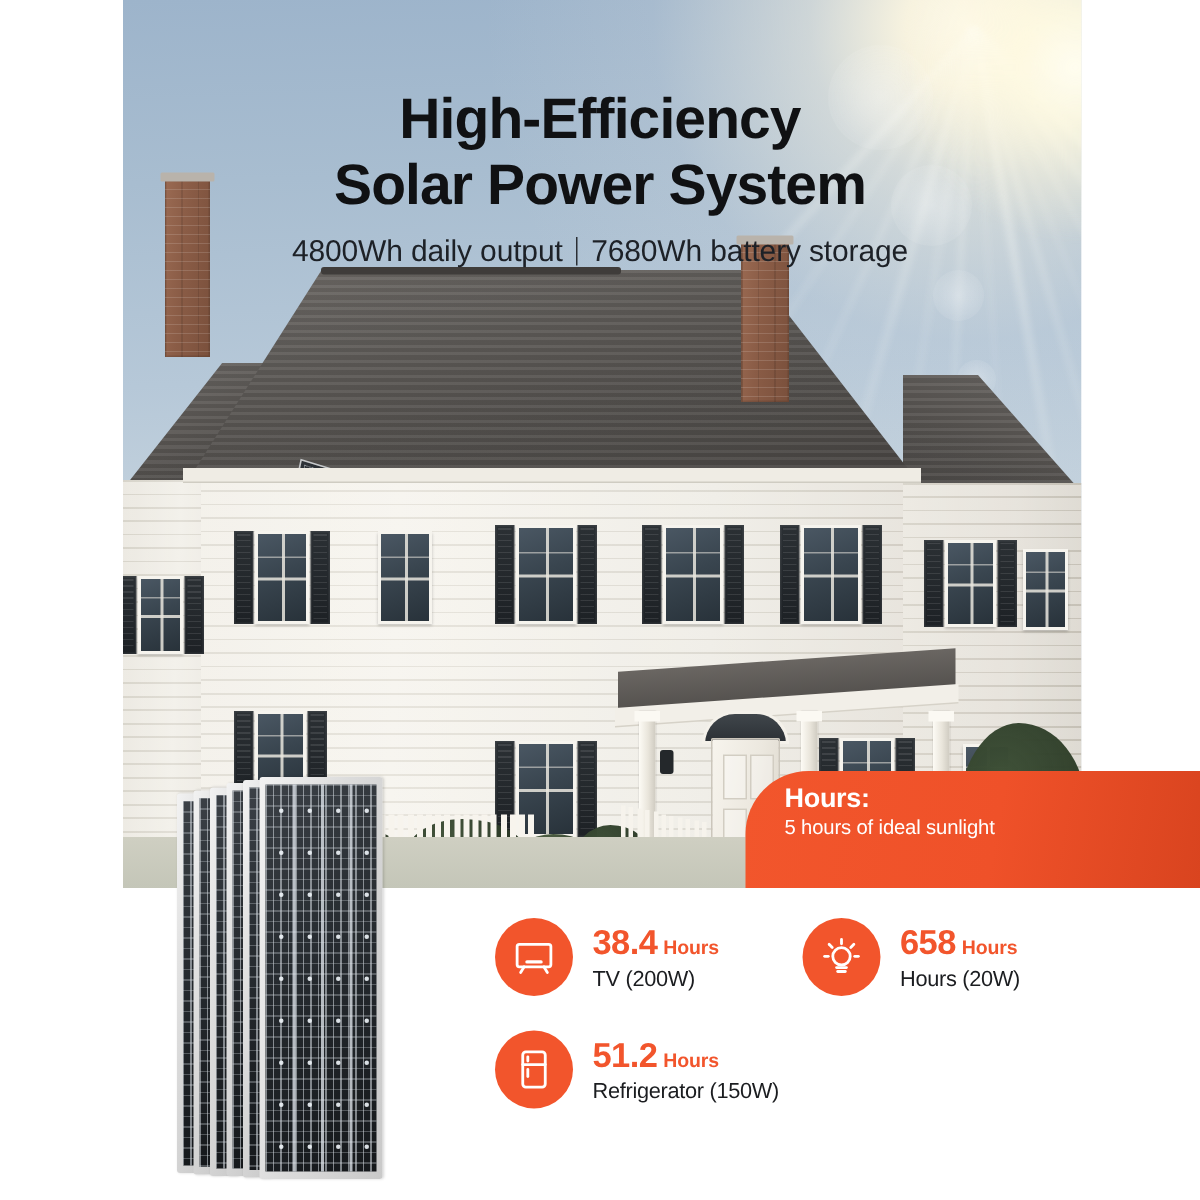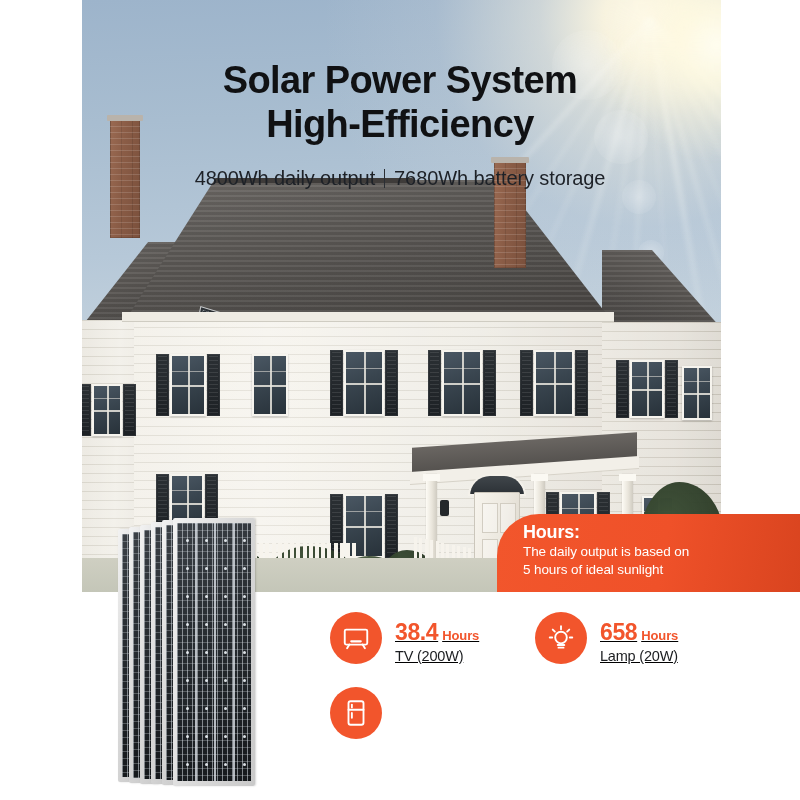--- a/index.html
+++ b/index.html
@@ -200,21 +200,21 @@
   
   .tree{position:absolute;left:6px;top:296px;width:86px;height:150px;}
   .branch{position:absolute;background:#6b6257;transform-origin:bottom center;border-radius:1px;}
 
   
   .titleblock{position:absolute;left:0;top:58px;width:800px;text-align:center;z-index:6;}
   .t-line{
     font-size:38px;font-weight:bold;color:#101113;letter-spacing:-.6px;line-height:1.16;
   }
   .t-sub{
-    margin-top:21px;font-size:20px;color:#1d2127;letter-spacing:-.1px;
+    margin-top:11px;font-size:20px;color:#1d2127;letter-spacing:-.1px;
   }
   .t-sub .sep{display:inline-block;width:1px;height:19px;background:#2a2e34;vertical-align:-3px;margin:0 9px;}
 
   
   .tips{
     position:absolute;left:497px;top:514px;width:303px;height:78px;
     background:linear-gradient(100deg,#f2562c 0%,#ef5129 55%,#d9441f 100%);
     border-radius:42px 0 0 0;
     z-index:7;
     padding:9px 0 0 26px;box-sizing:border-box;color:#fff;
@@ -237,21 +237,21 @@
     position:absolute;inset:0;
     background:
       repeating-linear-gradient(90deg,rgba(214,220,226,.55) 0 1px,rgba(0,0,0,0) 1px 5px),
       repeating-linear-gradient(180deg,rgba(214,220,226,.30) 0 1px,rgba(0,0,0,0) 1px 7px);
   }
   .panel .busbar{position:absolute;top:0;bottom:0;width:1.6px;background:rgba(232,238,244,.75);}
   .panel .dot{position:absolute;width:3px;height:3px;border-radius:50%;background:rgba(240,245,250,.9);}
 
   
   .stats{position:absolute;left:330px;top:612px;width:460px;height:170px;z-index:5;}
-  .stat{position:absolute;display:flex;align-items:flex-end;text-decoration:underline;}
+  .stat{position:absolute;display:flex;align-items:center;}
   .badge{
     width:52px;height:52px;border-radius:50%;
     background:#f2552c;flex:0 0 52px;
     display:flex;align-items:center;justify-content:center;
   }
   .stat-txt{margin-left:13px;padding-top:2px;}
   .stat-num{font-size:23px;font-weight:bold;color:#f2552c;letter-spacing:-.4px;line-height:1;}
   .stat-unit{font-size:13px;font-weight:bold;color:#f2552c;margin-left:4px;letter-spacing:-.1px;}
   .stat-label{margin-top:4px;font-size:14.5px;color:#1b1d20;letter-spacing:-.2px;}
   .s0{left:0;top:0;}
@@ -555,30 +555,29 @@
           <div class="pk" style="left: 179.8px;"></div>
           <div class="pk" style="left: 186px;"></div>
           <div class="pk" style="left: 192.2px;"></div>
         </div>
 
       <div class="ground"></div>
     </div>
   </div>
 
   <div class="titleblock">
+    <div class="t-line">High-Efficiency</div>
     <div class="t-line">Solar Power System</div>
-    <div class="t-line">High-Efficiency</div>
     <div class="t-sub">
       <span>4800Wh daily output</span><span class="sep"></span><span>7680Wh battery storage</span>
     </div>
   </div>
 
   <div class="tips">
     <div class="tips-title">Hours:</div>
-    <div class="tips-l">The daily output is based on</div>
     <div class="tips-l">5 hours of ideal sunlight</div>
   </div>
 
   <div class="stack" id="stack">
       <div class="panel" style="left: 0px; top: 11px; width: 19px; height: 253px; z-index: 1;">
         <div class="glass" style="left: 4px; top: 5px; width: 11px; height: 243px;">
           <div class="cells"></div>
         </div>
       </div>
       <div class="panel" style="left: 11px; top: 8.8px; width: 19px; height: 256px; z-index: 2;">
@@ -670,28 +669,32 @@
             <line x1="7.2" y1="7" x2="9.4" y2="9.2"></line>
             <line x1="24.8" y1="7" x2="22.6" y2="9.2"></line>
             <line x1="4" y1="15.5" x2="6.6" y2="15.5"></line>
             <line x1="28" y1="15.5" x2="25.4" y2="15.5"></line>
             <line x1="12.5" y1="23.5" x2="19.5" y2="23.5"></line>
             <line x1="13.3" y1="26.3" x2="18.7" y2="26.3"></line>
           </svg>
         </div>
         <div class="stat-txt">
           <div><span class="stat-num">658</span><span class="stat-unit">Hours</span></div>
-          <div class="stat-label">Lamp (20W)</div>
+          <div class="stat-label">Hours (20W)</div>
         </div>
       </div>
       <div class="stat s2">
         <div class="badge">
           <svg width="30" height="30" viewBox="0 0 32 32" fill="none" stroke="#fff" stroke-width="2" stroke-linecap="round" stroke-linejoin="round">
             <rect x="8" y="3.5" width="16" height="25" rx="2.2"></rect>
             <line x1="8" y1="12.5" x2="24" y2="12.5"></line>
             <line x1="11.6" y1="7" x2="11.6" y2="10"></line>
             <line x1="11.6" y1="16" x2="11.6" y2="21"></line>
           </svg>
         </div>
+        <div class="stat-txt">
+          <div><span class="stat-num">51.2</span><span class="stat-unit">Hours</span></div>
+          <div class="stat-label">Refrigerator (150W)</div>
+        </div>
       </div>
     </div>
 
 </div>
 
 </body></html>

